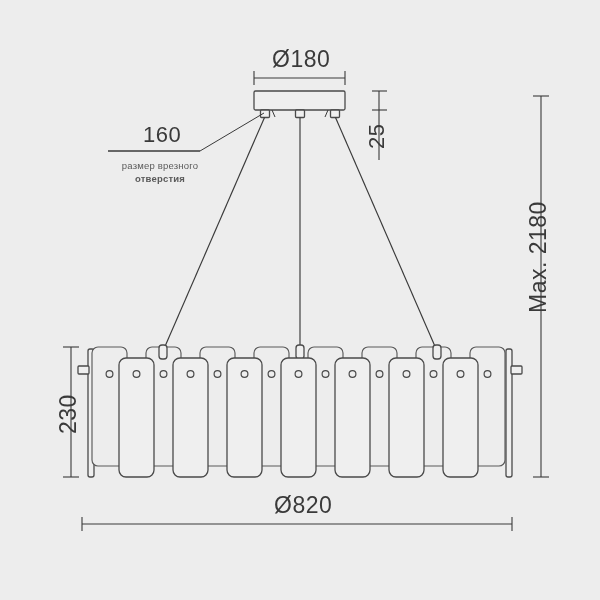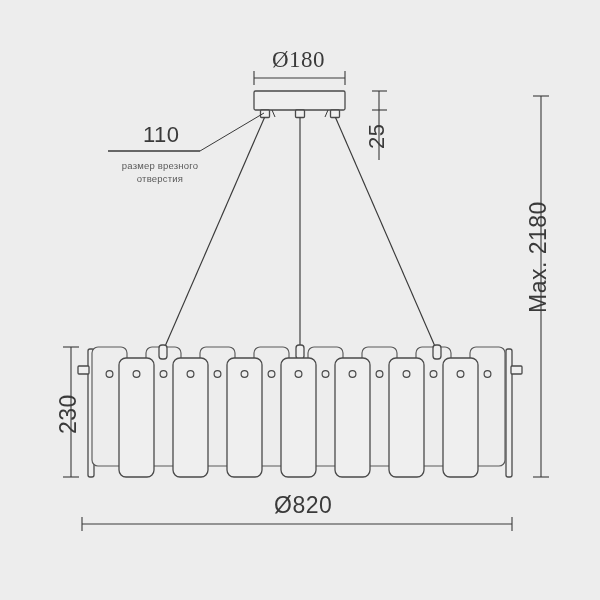--- a/index.html
+++ b/index.html
@@ -157,29 +157,29 @@
       <line class="dimln" x1="82" y1="517" x2="82" y2="531"></line>
       <line class="dimln" x1="512" y1="517" x2="512" y2="531"></line>
     </g>
 
     <g>
       <line class="ln-thin" x1="108" y1="151" x2="200" y2="151"></line>
     </g>
 
   </svg>
 
-  <div class="lbl dim-big" style="left:272px;top:48px;font-family:Liberation Serif, serif;">Ø180</div>
+  <div class="lbl dim-big" style="left:272px;top:48px;">Ø180</div>
 
   <div class="lbl dim-med rot90" style="left:366px;top:149px;">25</div>
 
-  <div class="lbl note-num" style="left:143px;top:124px;">110</div>
+  <div class="lbl note-num" style="left:143px;top:124px;">160</div>
 
   <div class="lbl note-sub" style="left:113px;top:160px;width:94px;">размер врезного</div>
 
-  <div class="lbl note-sub" style="left:113px;top:173px;width:94px;">отверстия</div>
+  <div class="lbl note-sub" style="left:113px;top:173px;width:94px;font-weight:bold;">отверстия</div>
 
   <div class="lbl dim-big rot90" style="left:527px;top:313px;">Max. 2180</div>
 
   <div class="lbl dim-big rot90" style="left:57px;top:434px;">230</div>
 
   <div class="lbl dim-big" style="left:274px;top:494px;">Ø820</div>
 
 </div>
 
 </body></html>

